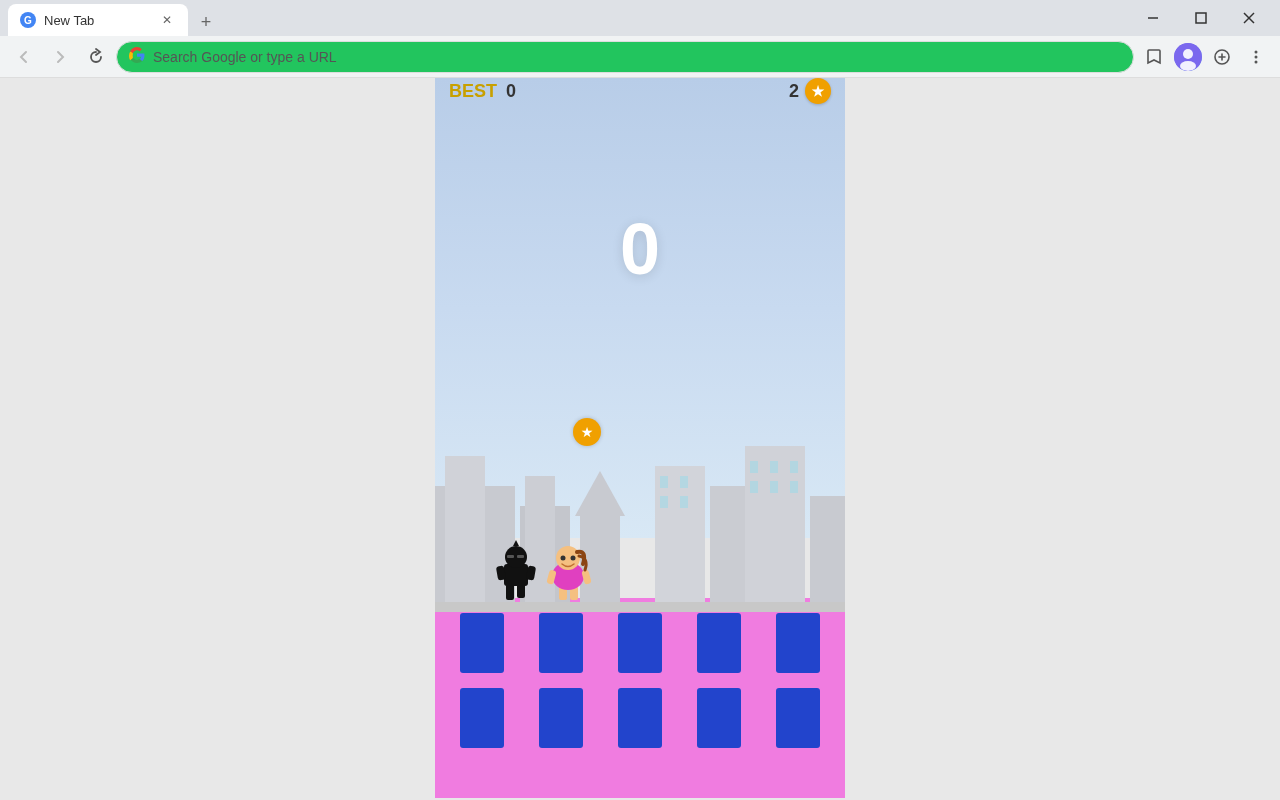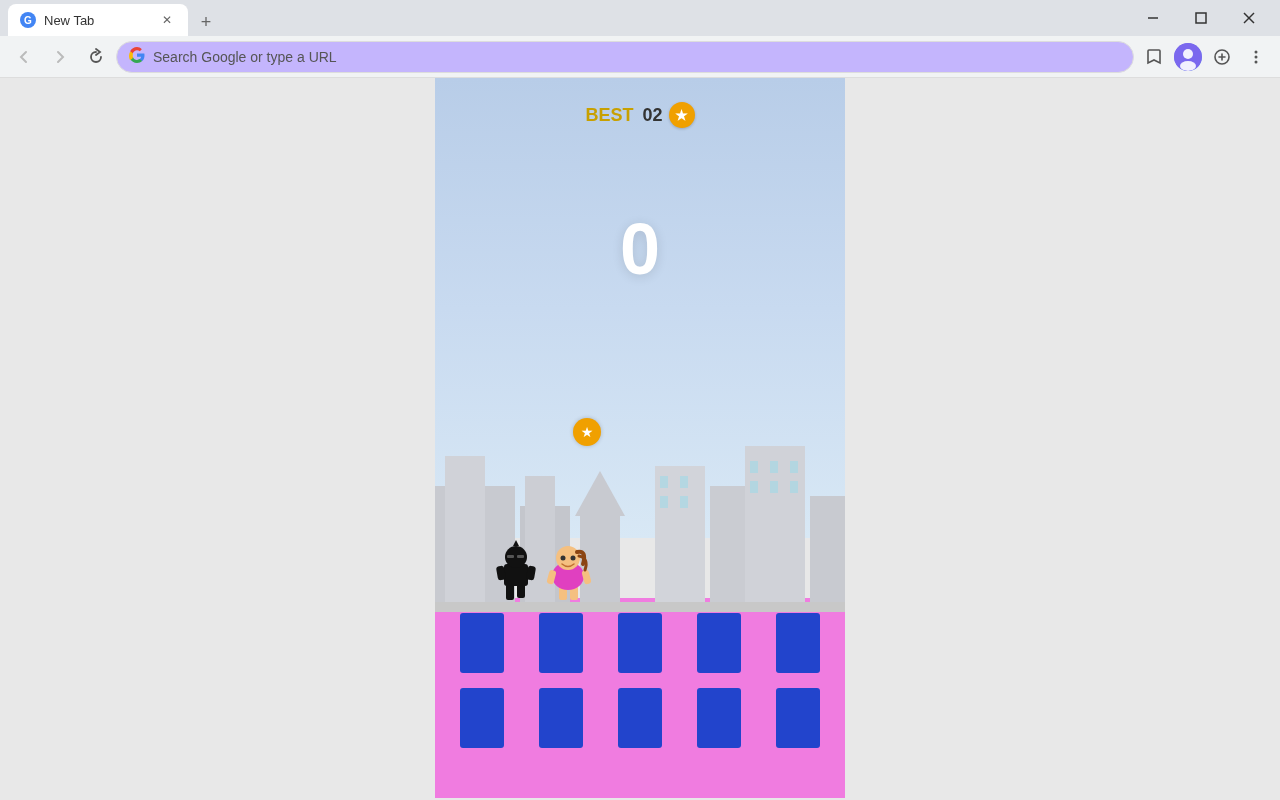--- a/index.html
+++ b/index.html
@@ -17,21 +17,21 @@
     .tab-title { flex: 1; font-size: 13px; }
     .tab-close { width: 18px; height: 18px; border-radius: 50%; display: flex; align-items: center; justify-content: center; cursor: pointer; font-size: 12px; color: #666; }
     .new-tab-btn { width: 28px; height: 28px; border-radius: 50%; display: flex; align-items: center; justify-content: center; font-size: 18px; color: #666; cursor: pointer; margin-left: 4px; }
     .window-controls { display: flex; gap: 2px; margin-left: auto; }
     .win-btn { width: 46px; height: 36px; display: flex; align-items: center; justify-content: center; cursor: pointer; color: #333; font-size: 11px; }
 
     
     .toolbar { height: 42px; background: #f1f3f4; display: flex; align-items: center; padding: 0 8px; gap: 4px; border-bottom: 1px solid #ddd; }
     .nav-btn { width: 32px; height: 32px; border-radius: 50%; display: flex; align-items: center; justify-content: center; cursor: pointer; color: #666; font-size: 16px; }
     .nav-btn.disabled { color: #bbb; cursor: default; }
-    .address-bar { flex: 1; height: 32px; background: #c4b5fd; border-radius: 16px; display: flex; align-items: center; padding: 0 12px; gap: 8px; border: 1px solid #ddd; }
+    .address-bar { flex: 1; height: 32px; background: #22c55e; border-radius: 16px; display: flex; align-items: center; padding: 0 12px; gap: 8px; border: 1px solid #ddd; }
     .address-text { flex: 1; font-size: 14px; color: #555; }
     .toolbar-actions { display: flex; gap: 2px; }
     .toolbar-icon-btn { width: 32px; height: 32px; border-radius: 50%; display: flex; align-items: center; justify-content: center; cursor: pointer; color: #555; font-size: 16px; }
     .avatar { width: 28px; height: 28px; border-radius: 50%; overflow: hidden; background: #ccc; }
 
     
     .content-area { flex: 1; background: #e8e8e8; display: flex; align-items: flex-start; justify-content: center; padding-top: 0; overflow: hidden; }
 
     
     .game-container { width: 410px; height: 720px; position: relative; overflow: hidden; }
@@ -249,21 +249,21 @@
           <div style="width:44px; height:60px; background:#2244cc; border-radius:3px;"></div>
         </div>
       </div>
 
       <div class="floating-coin" style="position:absolute; top:340px; left:138px; width:28px; height:28px; background:#f0a000; border-radius:50%; display:flex; align-items:center; justify-content:center; z-index:5; box-shadow: 0 0 4px rgba(0,0,0,0.2);">
         <span style="color:#fff; font-size:14px;">★</span>
       </div>
 
       <div class="score-display" style="position:absolute; top:130px; left:50%; transform:translateX(-50%); font-size:72px; font-weight:bold; color:white; text-shadow:0 2px 12px rgba(0,0,0,0.12); z-index:5; font-family:Arial,sans-serif;">0</div>
 
-      <div class="hud" style="position:absolute; top:0; left:0; right:0; padding:24px 14px; display:flex; justify-content:center; align-items:center; z-index:10;">
+      <div class="hud" style="position:absolute; top:0; left:0; right:0; padding:0 14px; display:flex; justify-content:space-between; align-items:center; z-index:10;">
         <div style="font-size:18px; font-weight:bold; color:#c8a000; font-family:Arial,sans-serif;">
           <span style="color:#c8a000;">BEST</span>
           <span style="color:#333; margin-left:4px;">0</span>
         </div>
         <div style="display:flex; align-items:center; gap:6px; font-size:18px; font-weight:bold; color:#333;">
           <span>2</span>
           <div style="width:26px; height:26px; background:#f0a000; border-radius:50%; display:flex; align-items:center; justify-content:center; box-shadow:0 1px 3px rgba(0,0,0,0.2);">
             <span style="color:#fff; font-size:14px;">★</span>
           </div>
         </div>

